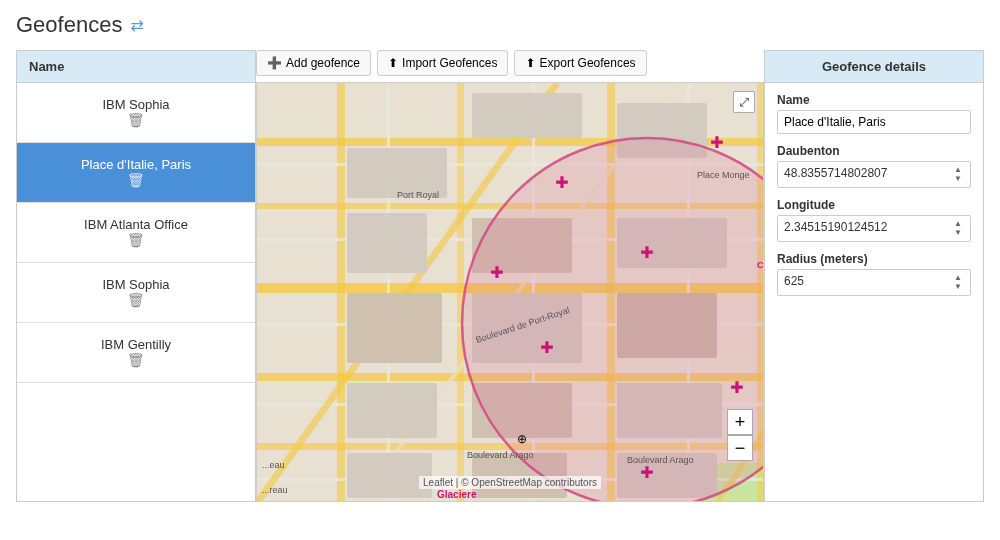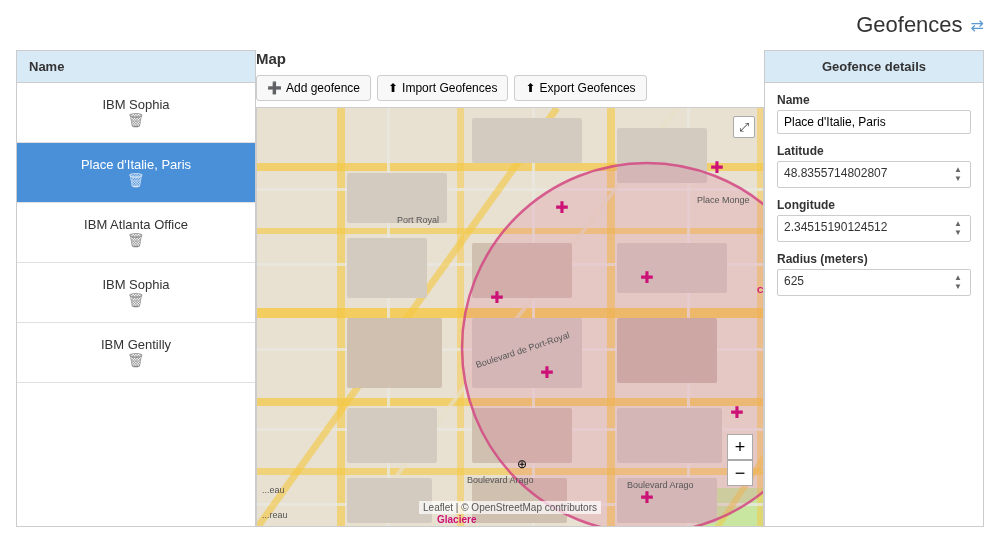--- a/index.html
+++ b/index.html
@@ -1,18 +1,18 @@
 <!DOCTYPE html>
 <html><head>
   <meta charset="utf-8">
   <style>
     * { box-sizing: border-box; margin: 0; padding: 0; }
     body { font-family: Arial, sans-serif; font-size: 13px; background: #fff; color: #333; }
     .page { padding: 12px 16px; }
-    h1 { font-size: 22px; font-weight: 400; margin-bottom: 12px; display: flex; align-items: center; gap: 8px; justify-content: flex-end; }
+    h1 { font-size: 22px; font-weight: 400; margin-bottom: 12px; display: flex; align-items: center; gap: 8px; }
     .refresh-icon { color: #5b9bd5; font-size: 16px; cursor: pointer; }
     .main-layout { display: flex; gap: 0; }
 
     
     .sidebar { width: 240px; flex-shrink: 0; border: 1px solid #ccc; }
     .sidebar-header { background: #d9eaf7; padding: 8px 12px; font-weight: bold; font-size: 13px; border-bottom: 1px solid #ccc; }
     .sidebar-item { display: flex; justify-content: space-between; align-items: center; padding: 14px 12px; border-bottom: 1px solid #e0e0e0; cursor: pointer; flex-direction: column; }
     .sidebar-item.active { background: #4a90d9; color: #fff; }
     .sidebar-item.active .delete-icon { color: #fff; }
     .delete-icon { color: #888; font-size: 14px; cursor: pointer; }
@@ -75,21 +75,20 @@
     <span class="delete-icon">🗑</span>
   </div>
           <div class="sidebar-item">
     <span style="font-size:13px;">IBM Gentilly</span>
     <span class="delete-icon">🗑</span>
   </div>
         </div>
     </div>
 
     <div class="map-area">
-      <div class="map-header">Map</div>
       <div class="map-toolbar">
         <button class="map-btn">
           <span>➕</span>
           <span>Add geofence</span>
         </button>
         <button class="map-btn">
           <span>⬆</span>
           <span>Import Geofences</span>
         </button>
         <button class="map-btn">
@@ -195,21 +194,21 @@
         </div>
       </div>
     </div>
 
     <div class="details-panel">
       <div class="details-header">Geofence details</div>
       <div class="details-body">
         <div class="field-label">Name</div>
         <input class="field-input-text" type="text" value="Place d'Italie, Paris" style="">
 
-        <div class="field-label">Latitude</div>
+        <div class="field-label">Daubenton</div>
         <div class="field-input">
           <span>48.8355714802807</span>
           <div class="spinner">
             <button class="spin-btn">▲</button>
             <button class="spin-btn">▼</button>
           </div>
         </div>
 
         <div class="field-label">Longitude</div>
         <div class="field-input">

